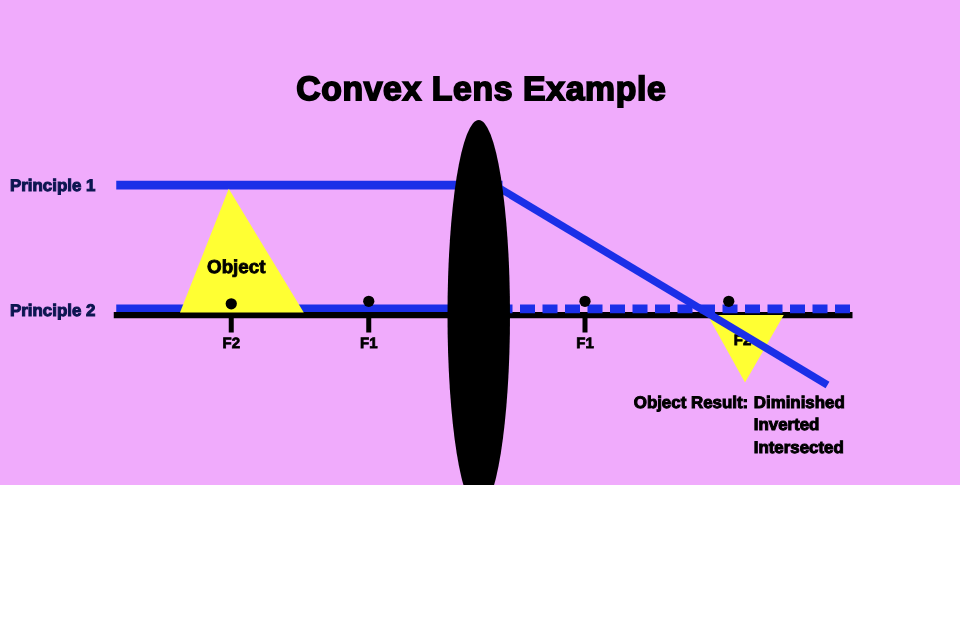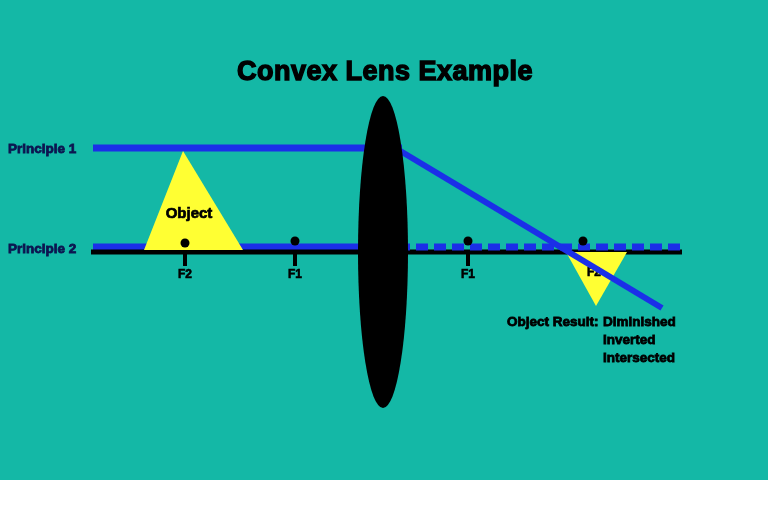--- a/index.html
+++ b/index.html
@@ -1,16 +1,16 @@
 <!DOCTYPE html>
 <html><head>
 <meta charset="utf-8">
 <style>
   html,body{margin:0;padding:0;background:#ffffff;}
-  .stage{position:relative;width:768px;height:480px;background:#14b8a6;overflow:hidden;
+  .stage{position:relative;width:768px;height:388px;background:#f0abfc;overflow:hidden;
          font-family:"Liberation Sans", sans-serif;}
   svg{display:block}
   .t-title{font:700 27px "Liberation Sans", sans-serif;letter-spacing:.5px;
            paint-order:stroke;stroke:#000;stroke-width:1.4px;fill:#000;}
   .t-label{font:700 13.5px "Liberation Sans", sans-serif;
            paint-order:stroke;stroke:#0c1550;stroke-width:.8px;fill:#0c1550;}
   .t-obj{font:700 15px "Liberation Sans", sans-serif;
          paint-order:stroke;stroke:#000;stroke-width:.7px;fill:#000;}
   .t-tick{font:700 12px "Liberation Sans", sans-serif;
           paint-order:stroke;stroke:#000;stroke-width:.6px;fill:#000;}

